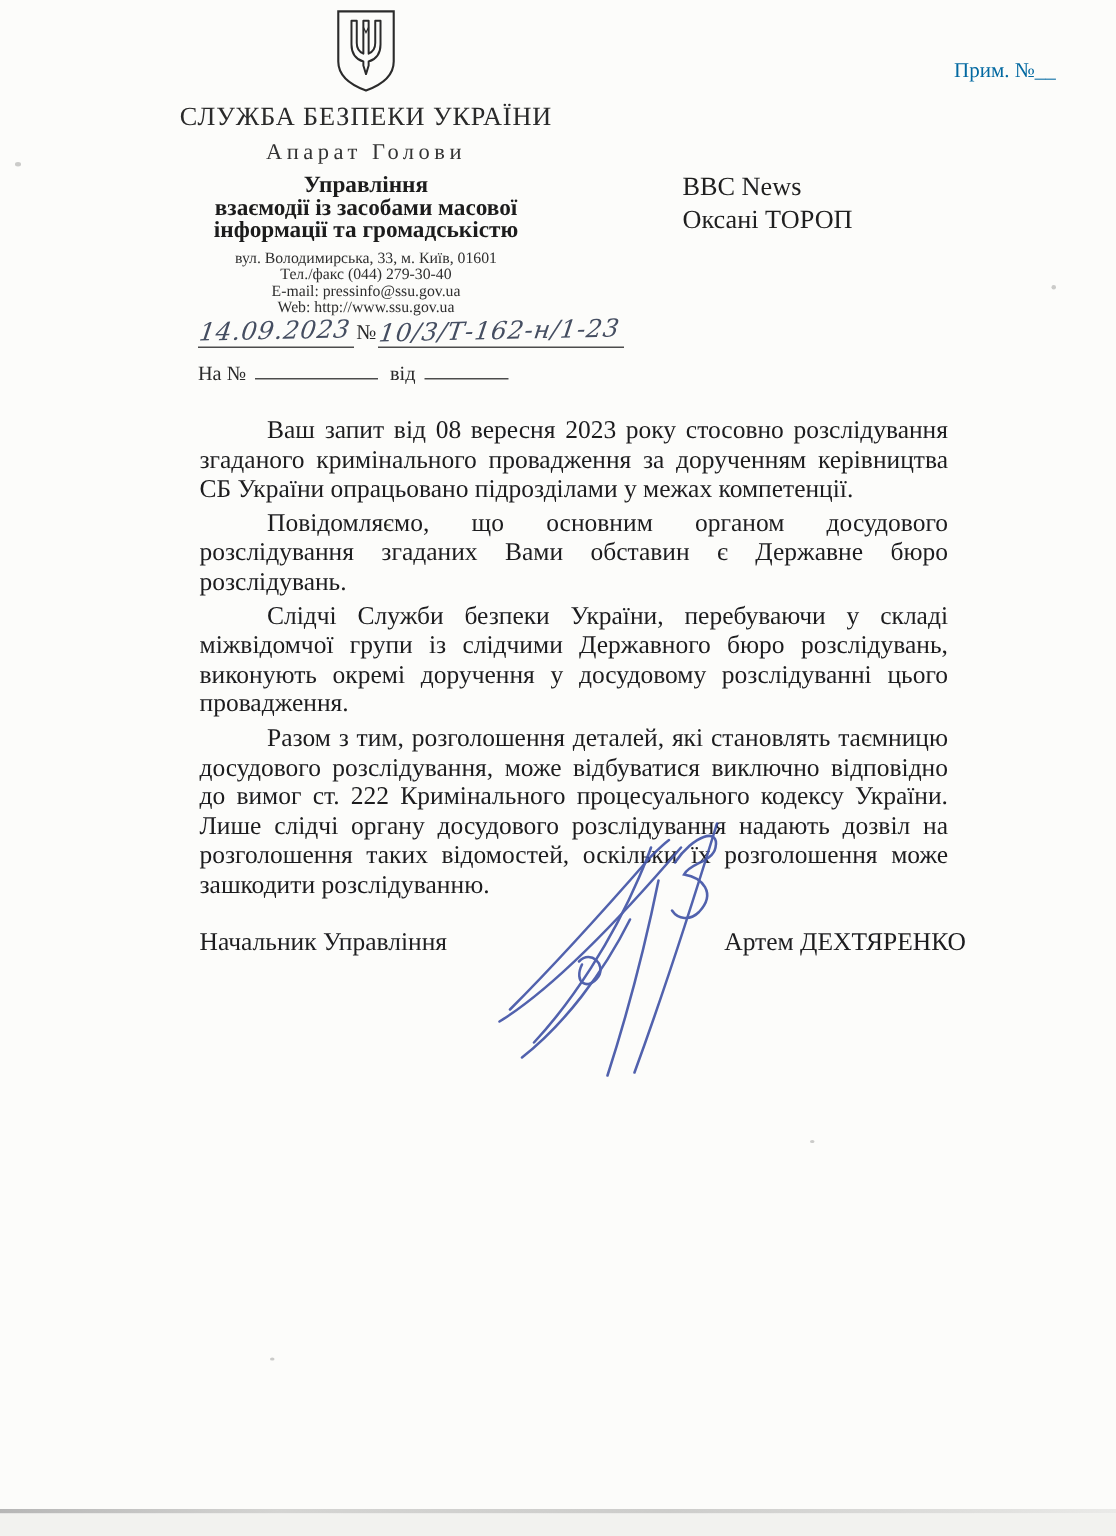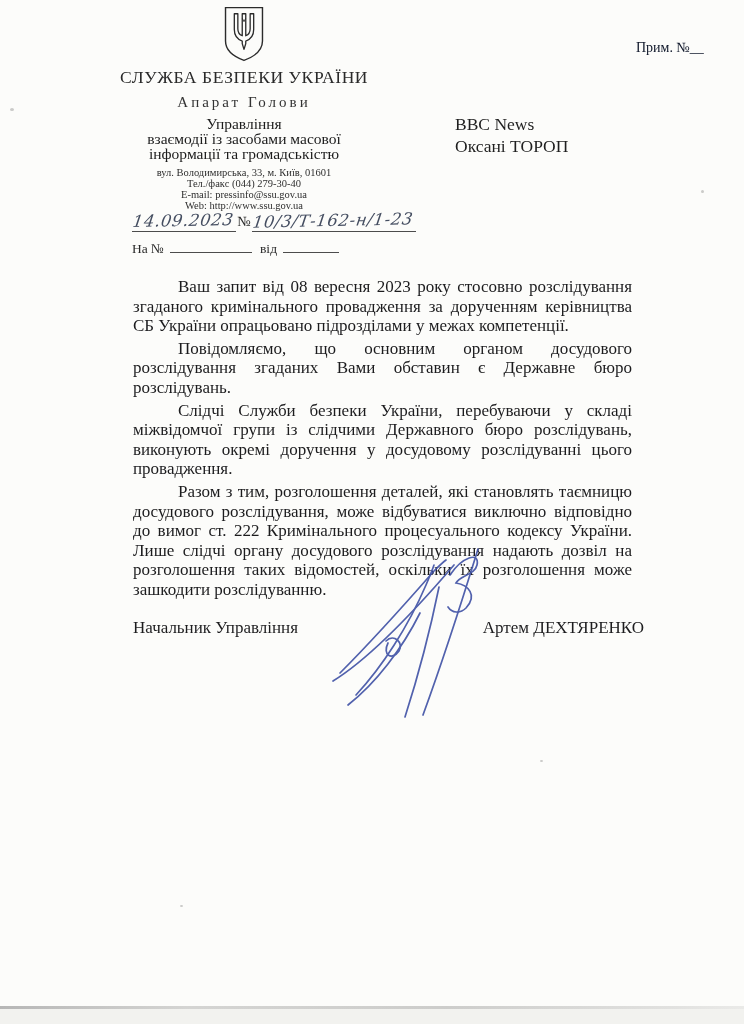--- a/index.html
+++ b/index.html
@@ -26,21 +26,21 @@
     margin-top:3px;
     font-size:17.5px;letter-spacing:.6px;color:#2a2a2a;
     white-space:nowrap;
     font-family:Liberation Serif, serif;
   }
   .division{
     margin-top:6px;
     font-size:15px;letter-spacing:3px;color:#333;
     white-space:nowrap;
   }
-  .dept{font-weight:normal;font-size:15.5px;line-height:15px;color:#1c1c1c;}
+  .dept{font-weight:bold;font-size:15.5px;line-height:15px;color:#1c1c1c;}
   .dept-first{margin-top:5px;}
   .contacts{margin-top:6px;font-size:10.5px;line-height:11px;color:#2e2e2e;}
   
   .ref-row{
     position:absolute;left:132px;top:211px;width:290px;
     font-size:14px;white-space:nowrap;
   }
   .hand{
     display:inline-block;
     font-family:"DejaVu Serif", serif;
@@ -58,21 +58,21 @@
   }
   .blank{
     display:inline-block;border-bottom:1.1px solid #4c4c4c;height:12px;
     vertical-align:baseline;
   }
   .blank-1{width:82px;margin-left:6px;margin-right:8px;}
   .blank-2{width:56px;margin-left:6px;}
   
   .copy-no{
     position:absolute;left:636px;top:40px;
-    font-size:14px;color:#0f172a;white-space:nowrap;
+    font-size:14px;color:#0369a1;white-space:nowrap;
   }
   .recipient{
     position:absolute;left:455px;top:113px;
     font-size:17.5px;line-height:22px;color:#1f1f1f;
   }
   
   .body-text{
     position:absolute;left:133px;top:277px;width:511px;
     font-size:17px;line-height:19.6px;color:#1c1c1e;
     text-align:justify;

